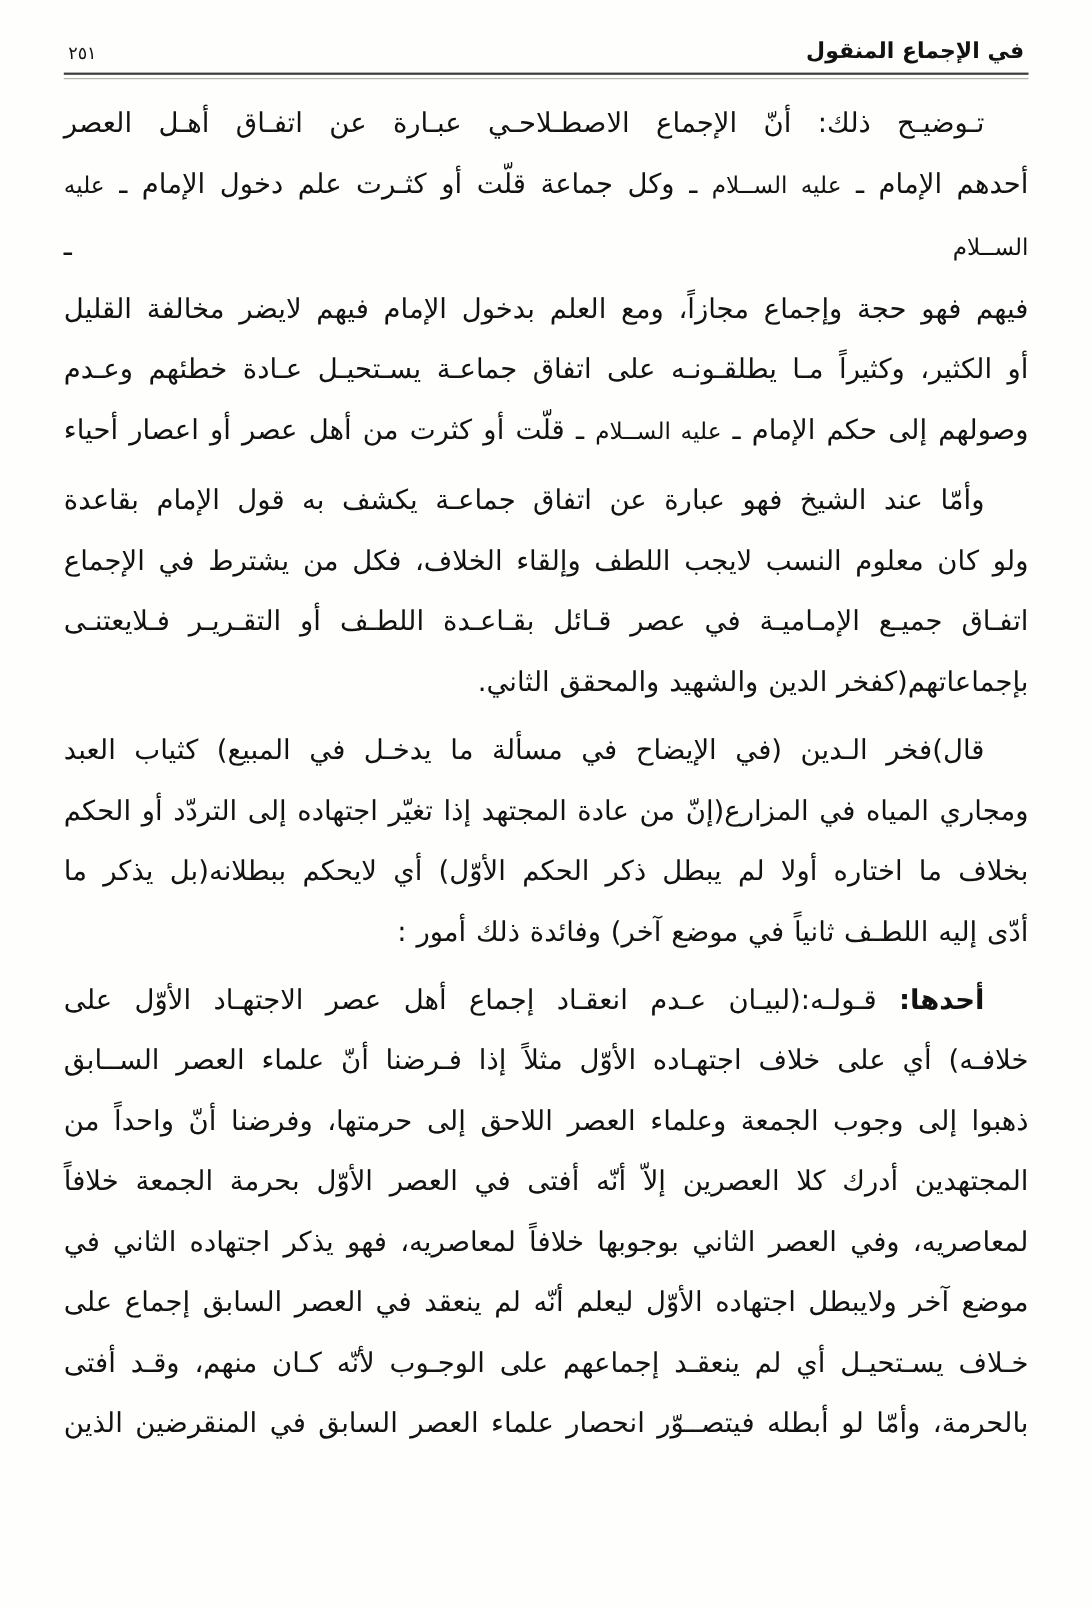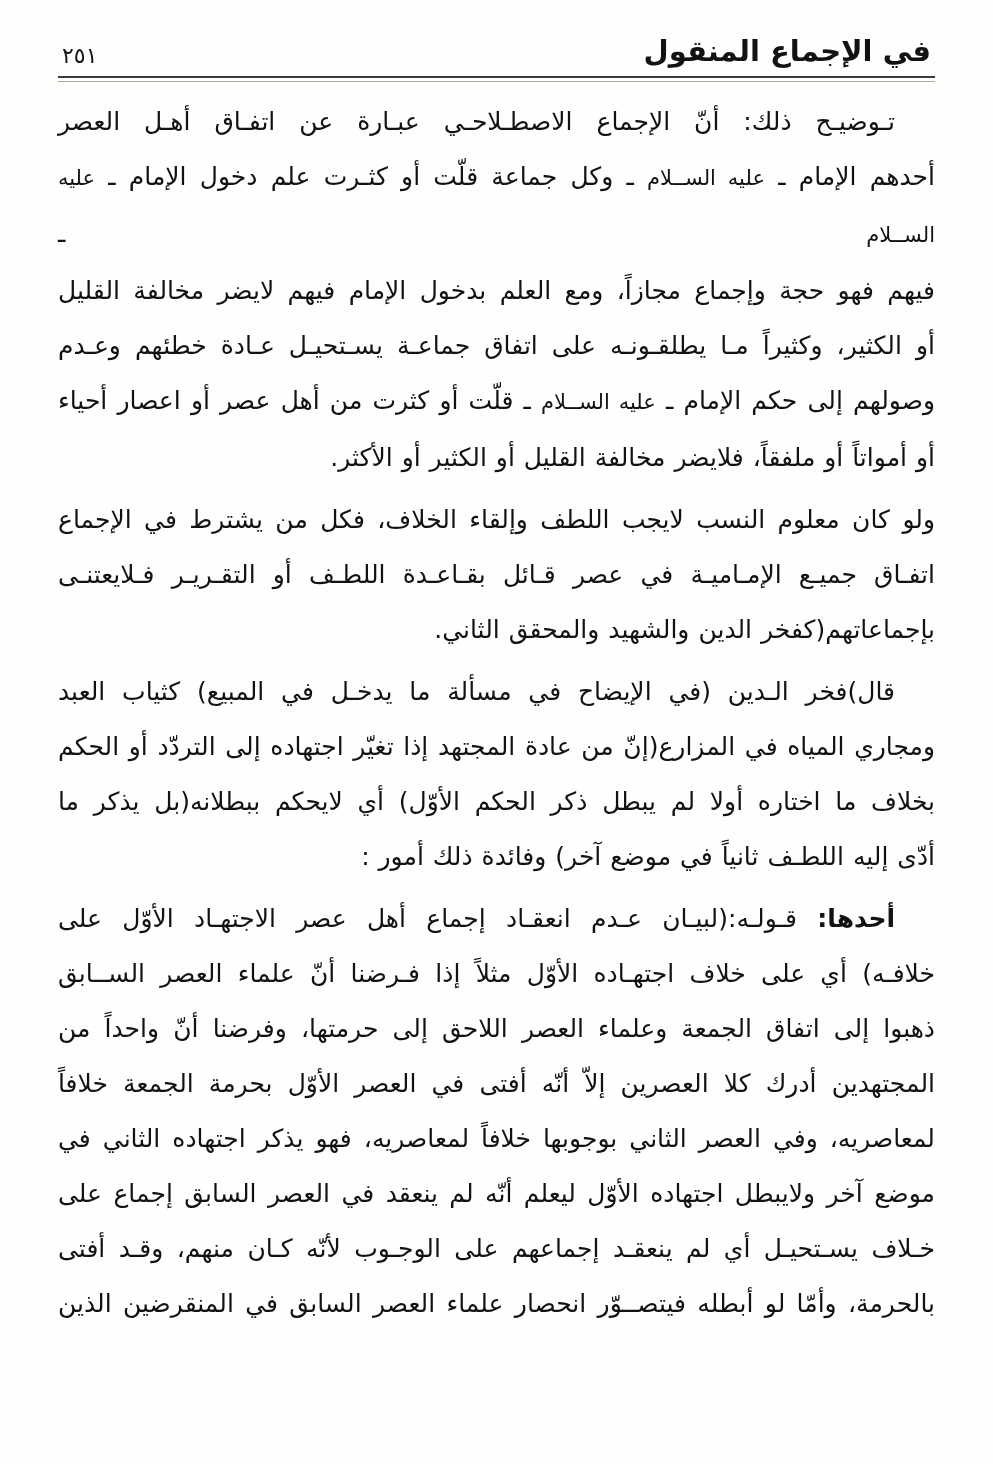--- a/index.html
+++ b/index.html
@@ -6,22 +6,22 @@
   .page{
     width:993px;height:1464px;margin:0 auto;box-sizing:border-box;
     background:#fefefc;color:#121212;
     font-family:"DejaVu Sans", sans-serif;
     padding:34px 58px 0 58px;overflow:hidden;position:relative;
   }
   .page-header{
     direction:rtl;display:flex;justify-content:space-between;align-items:flex-end;
     padding:0 4px;
   }
-  .chapter-title{font-weight:bold;font-size:29px;}
-  .page-number{font-size:22px;letter-spacing:3px;}
+  .chapter-title{font-weight:bold;font-size:20px;}
+  .page-number{font-size:16px;letter-spacing:3px;}
   .header-rule{
     margin-top:8px;height:3px;
     border-top:2px solid #3a3a3a;border-bottom:1px solid #a9a9a4;
   }
   .body-text{
     direction:rtl;margin-top:12px;font-size:25px;
   }
   .para{margin:0 0 7px 0;}
   .line{
     line-height:55px;
@@ -44,37 +44,37 @@
 
   <div class="header-rule"></div>
 
   <main class="body-text">
       <div class="para">
         <div class="line first"><span>تـوضيـح ذلك: أنّ الإجماع الاصطـلاحـي عبـارة عن اتفـاق أهـل العصر</span></div>
         <div class="line"><span>أحدهم الإمام ـ </span><span class="seg-small">عليه الســلام</span><span> ـ وكل جماعة قلّت أو كثـرت علم دخول الإمام ـ </span><span class="seg-small">عليه الســلام</span><span> ـ</span></div>
         <div class="line"><span>فيهم فهو حجة وإجماع مجازاً، ومع العلم بدخول الإمام فيهم لايضر مخالفة القليل</span></div>
         <div class="line"><span>أو الكثير، وكثيراً مـا يطلقـونـه على اتفاق جماعـة يسـتحيـل عـادة خطئهم وعـدم</span></div>
         <div class="line"><span>وصولهم إلى حكم الإمام ـ </span><span class="seg-small">عليه الســلام</span><span> ـ قلّت أو كثرت من أهل عصر أو اعصار أحياء</span></div>
-        <div class="line end"><span>أو أمواتاً أو ملفقاً، فلايضر مخالفة القليل أو الكثير أو الأكثر.</span></div>
       </div>
       <div class="para">
+        <div class="line first"><span>وأمّا عند الشيخ فهو عبارة عن اتفاق جماعـة يكشف به قول الإمام بقاعدة</span></div>
         <div class="line"><span>ولو كان معلوم النسب لايجب اللطف وإلقاء الخلاف، فكل من يشترط في الإجماع</span></div>
         <div class="line"><span>اتفـاق جميـع الإمـاميـة في عصر قـائل بقـاعـدة اللطـف أو التقـريـر فـلايعتنـى</span></div>
         <div class="line end"><span>بإجماعاتهم(كفخر الدين والشهيد والمحقق الثاني.</span></div>
       </div>
       <div class="para">
         <div class="line first"><span>قال)فخر الـدين (في الإيضاح في مسألة ما يدخـل في المبيع) كثياب العبد</span></div>
         <div class="line"><span>ومجاري المياه في المزارع(إنّ من عادة المجتهد إذا تغيّر اجتهاده إلى التردّد أو الحكم</span></div>
         <div class="line"><span>بخلاف ما اختاره أولا لم يبطل ذكر الحكم الأوّل) أي لايحكم ببطلانه(بل يذكر ما</span></div>
         <div class="line end"><span>أدّى إليه اللطـف ثانياً في موضع آخر) وفائدة ذلك أمور :</span></div>
       </div>
       <div class="para">
         <div class="line first"><span class="seg-bold">أحدها:</span><span> قـولـه:(لبيـان عـدم انعقـاد إجماع أهل عصر الاجتهـاد الأوّل على</span></div>
         <div class="line"><span>خلافـه) أي على خلاف اجتهـاده الأوّل مثلاً إذا فـرضنا أنّ علماء العصر الســابق</span></div>
-        <div class="line"><span>ذهبوا إلى اتفاق الجمعة وعلماء العصر اللاحق إلى حرمتها، وفرضنا أنّ واحداً من</span></div>
+        <div class="line"><span>ذهبوا إلى وجوب الجمعة وعلماء العصر اللاحق إلى حرمتها، وفرضنا أنّ واحداً من</span></div>
         <div class="line"><span>المجتهدين أدرك كلا العصرين إلاّ أنّه أفتى في العصر الأوّل بحرمة الجمعة خلافاً</span></div>
         <div class="line"><span>لمعاصريه، وفي العصر الثاني بوجوبها خلافاً لمعاصريه، فهو يذكر اجتهاده الثاني في</span></div>
         <div class="line"><span>موضع آخر ولايبطل اجتهاده الأوّل ليعلم أنّه لم ينعقد في العصر السابق إجماع على</span></div>
         <div class="line"><span>خـلاف يسـتحيـل أي لم ينعقـد إجماعهم على الوجـوب لأنّه كـان منهم، وقـد أفتى</span></div>
         <div class="line"><span>بالحرمة، وأمّا لو أبطله فيتصــوّر انحصار علماء العصر السابق في المنقرضين الذين</span></div>
       </div>
     </main>
 </div>
 
 </body></html>

